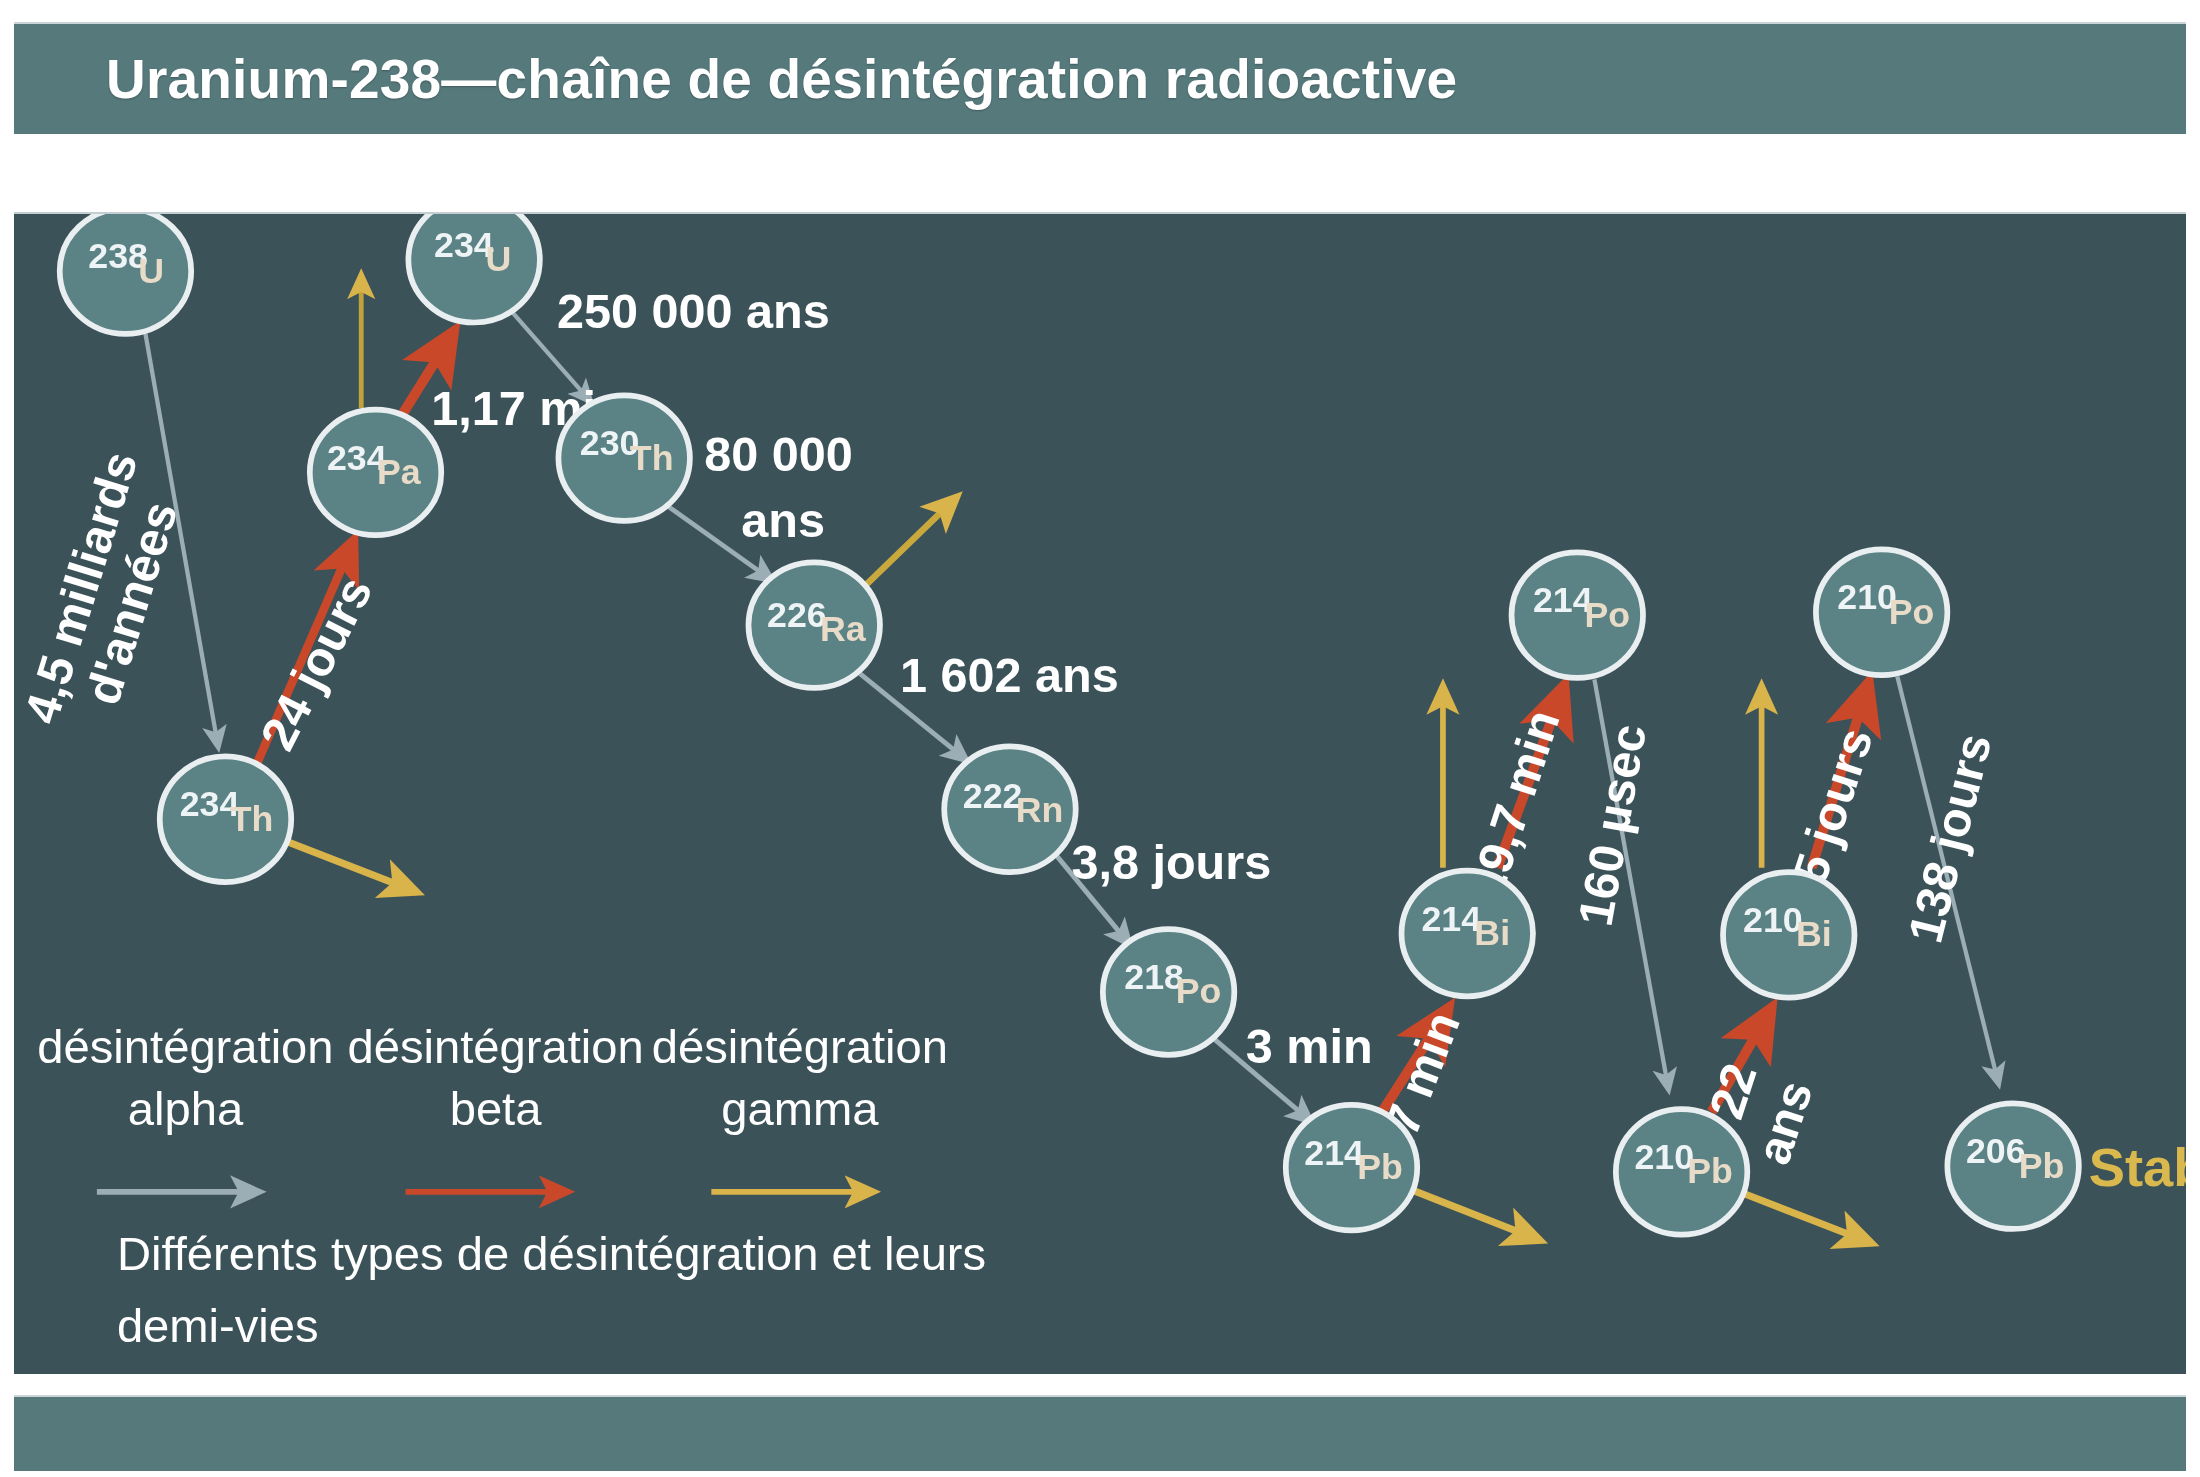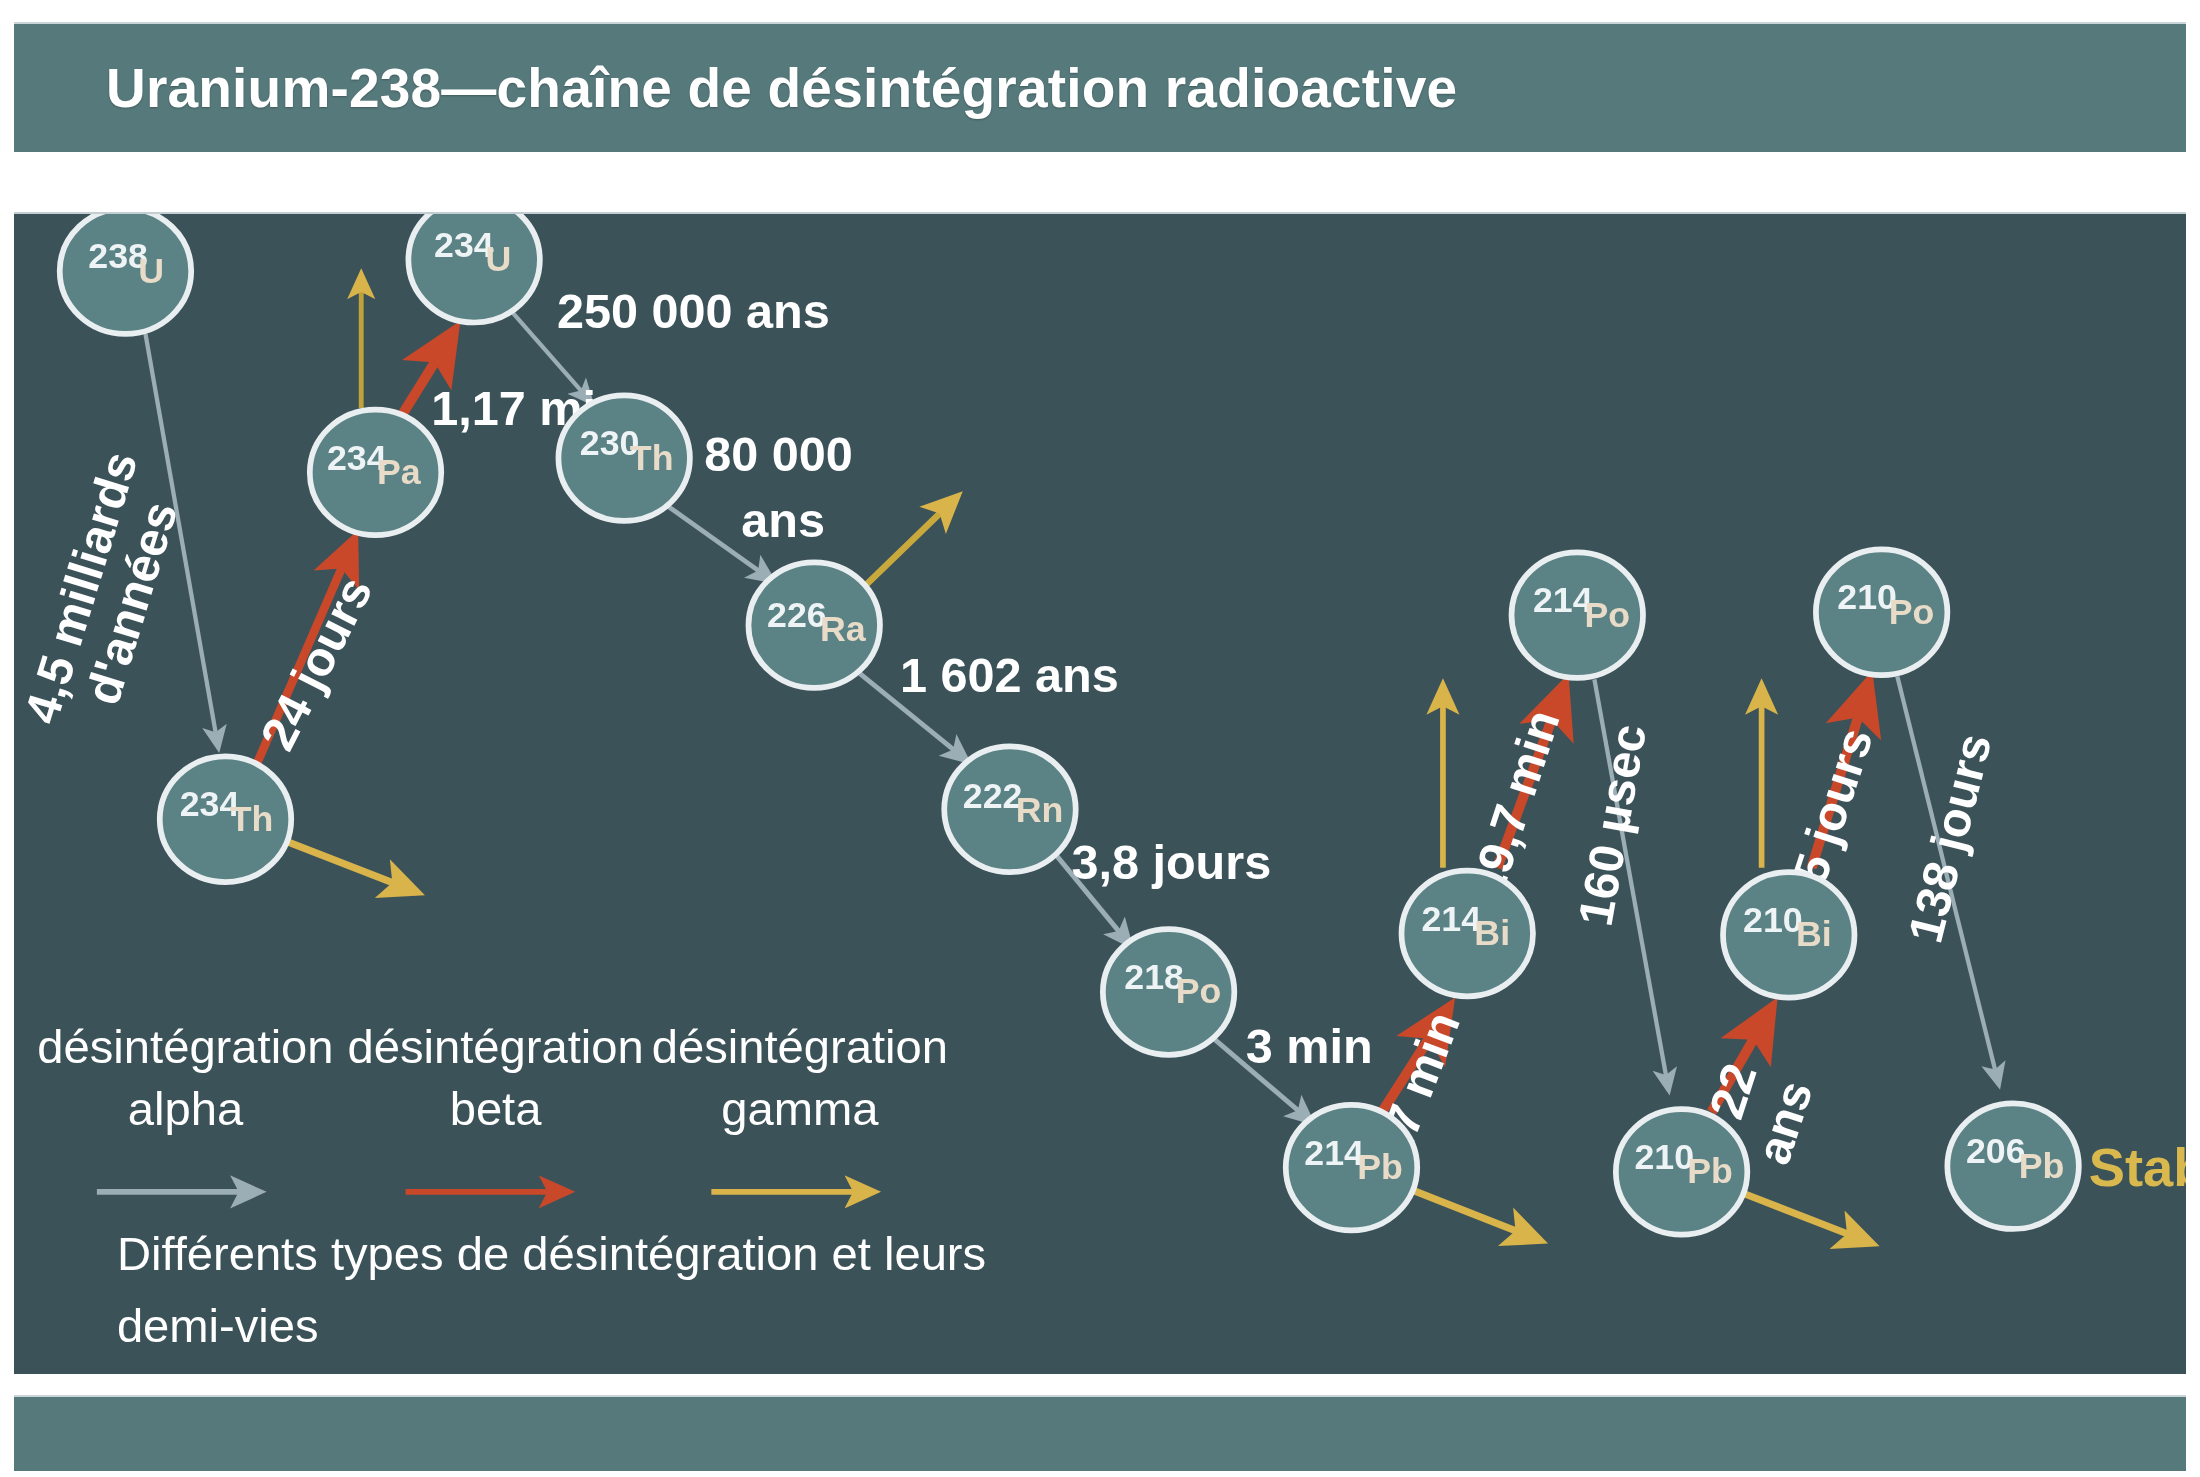--- a/index.html
+++ b/index.html
@@ -7,21 +7,21 @@
   body{
     width:2200px;height:1477px;
     font-family:"Liberation Sans", sans-serif;
     overflow:hidden;
     position:relative;
   }
   .page{position:absolute;inset:0;background:#ffffff;}
 
   
   .header-band{
-    position:absolute;left:14px;top:22px;width:2172px;height:130px;
+    position:absolute;left:14px;top:22px;width:2172px;height:112px;
     background:#56797b;
     border-top:2px solid #c9d5d8;
     box-sizing:border-box;
     display:flex;align-items:center;
   }
   .header-title{
     color:#ffffff;
     font-size:55px;
     font-weight:bold;
     letter-spacing:0.2px;

